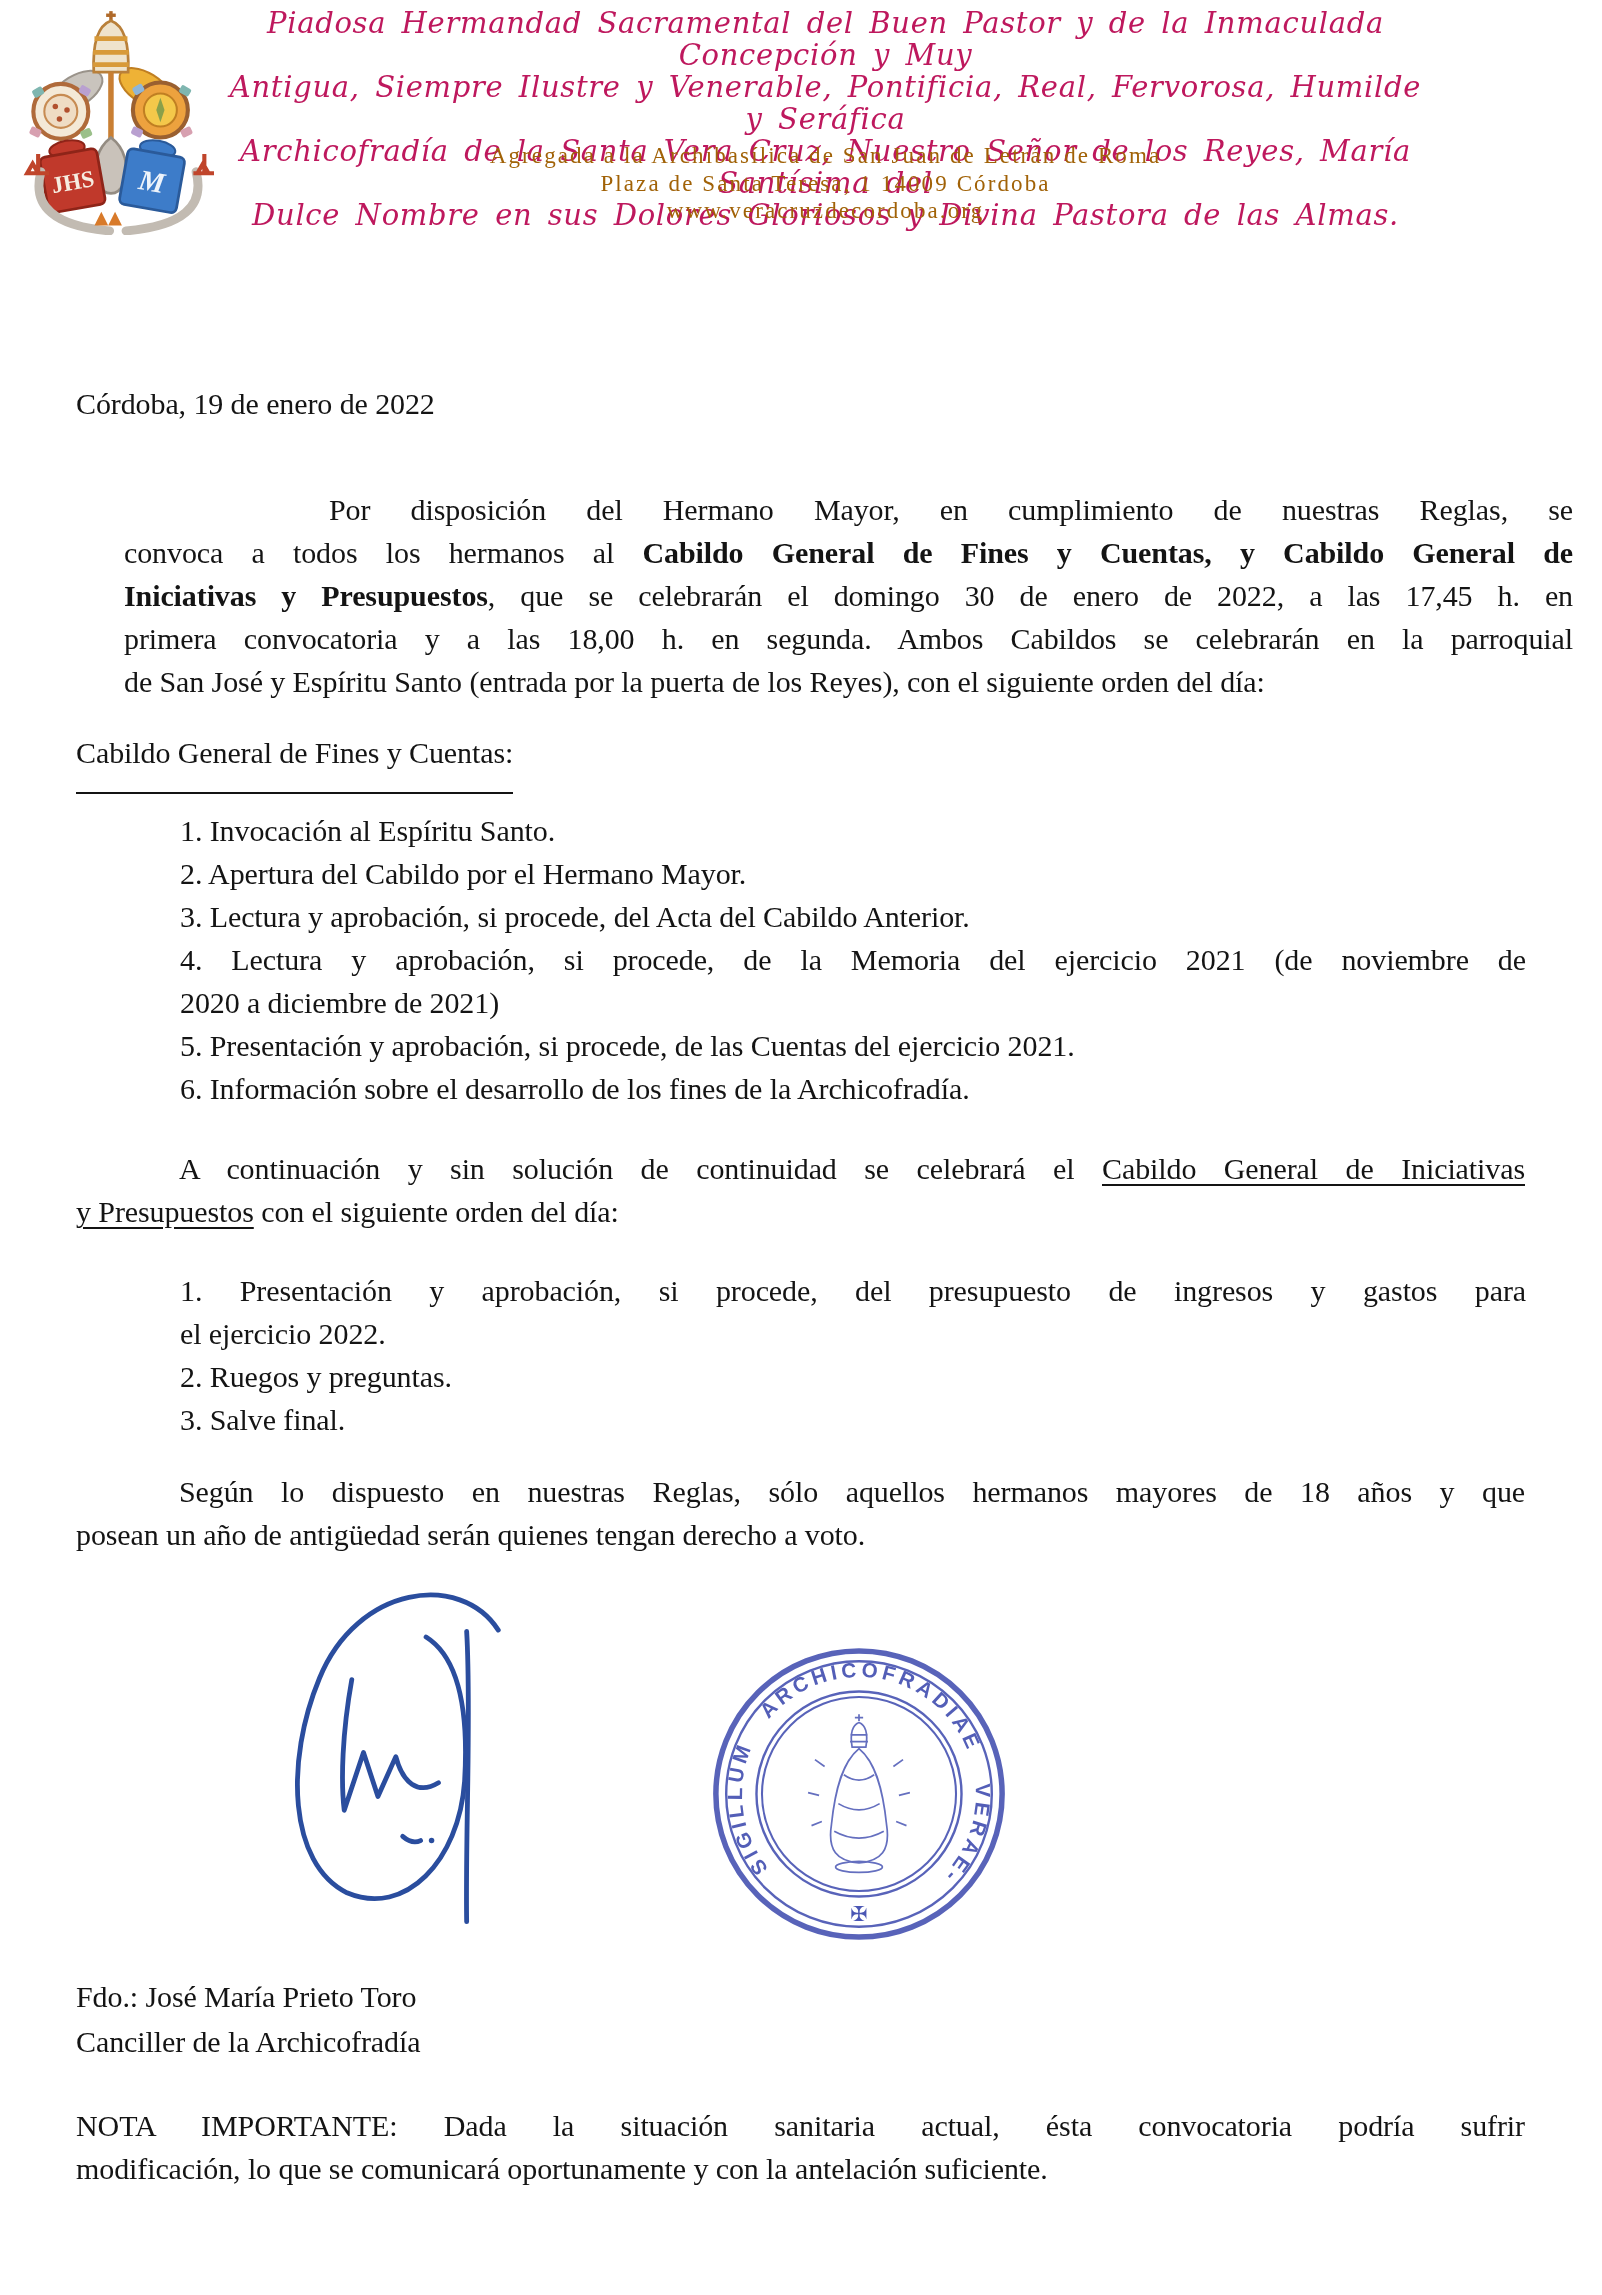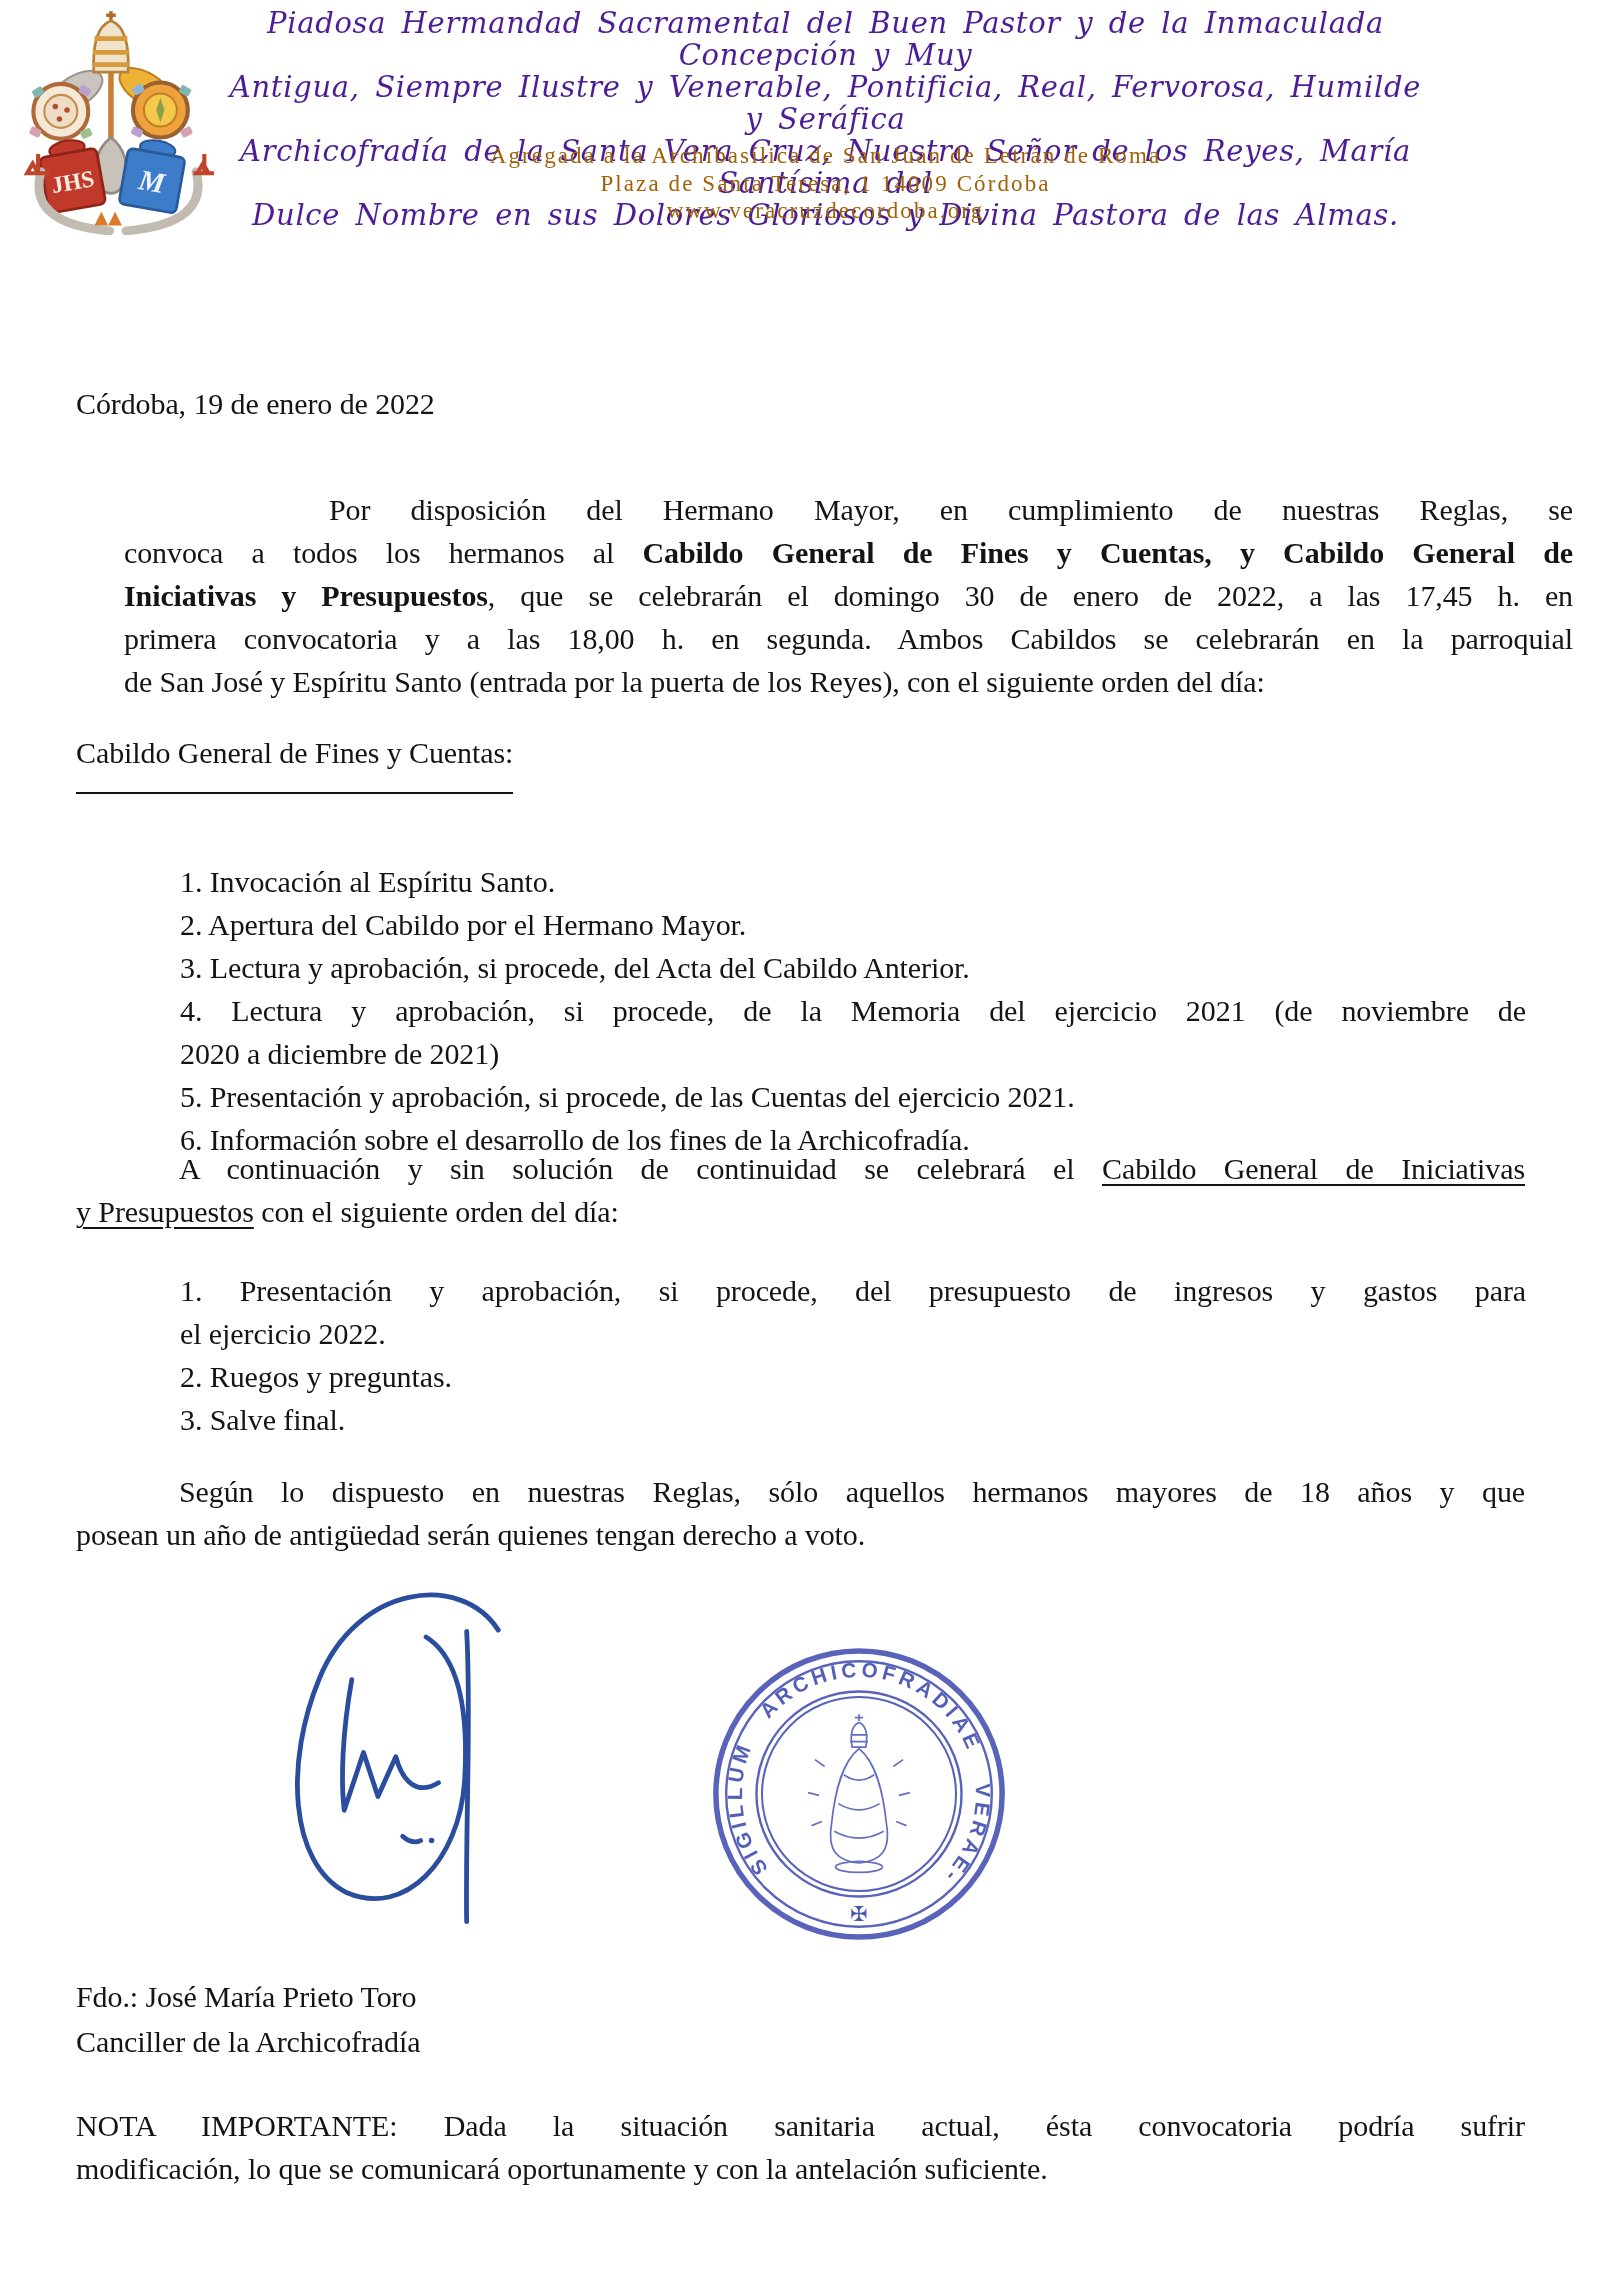--- a/index.html
+++ b/index.html
@@ -11,21 +11,21 @@
     color:#141414;
     overflow:hidden;
   }
   .abs{position:absolute;}
   
   .head-script{
     left:227px;top:6.9px;width:1197px;
     font-family:"DejaVu Serif", serif;
     font-style:italic;
     font-size:29px;line-height:32px;
-    color:#4c1d95;text-align:center;
+    color:#be185d;text-align:center;
     letter-spacing:0.7px;word-spacing:5.5px;
   }
   .head-sub{
     left:227px;top:142px;width:1197px;
     font-size:23px;line-height:27.5px;
     color:#a16207;text-align:center;
     letter-spacing:2.1px;
   }
   
   .bodytext{font-size:30px;line-height:43px;letter-spacing:-0.1px;}
@@ -33,21 +33,21 @@
   .b{font-weight:bold;}
   .u{text-decoration:underline;text-decoration-thickness:2.1px;text-underline-offset:4.8px;}
   .dateline{left:76px;top:382px;width:1441px;}
   .p1{left:76px;top:488px;width:1449px;margin-left:48px;}
   .ind300{margin-left:205px;}
   .ind150{margin-left:103px;}
   .w-ind300{width:1244px;}
   .w-ind150{width:1346px;}
   .heading{left:76px;top:731px;width:1449px;}
   .heading .hl{border-bottom:2.8px solid #141414;padding-bottom:18px;display:inline-block;}
-  .list1{left:180px;top:860px;width:1346px;}
+  .list1{left:180px;top:809px;width:1346px;}
   .p2{left:76px;top:1147px;width:1449px;}
   .list2{left:180px;top:1269px;width:1346px;}
   .p3{left:76px;top:1470px;width:1449px;}
   .fdo{left:76px;top:1974px;width:1449px;line-height:45px;}
   .nota{left:76px;top:2104px;width:1449px;}
   
   .crest{left:23px;top:6.9px;width:191px;height:228px;}
   .sig{left:261px;top:1568px;width:282px;height:358px;}
   .stamp{left:709px;top:1644px;width:300px;height:300px;}
   svg text{font-family:"Liberation Serif", serif;}

